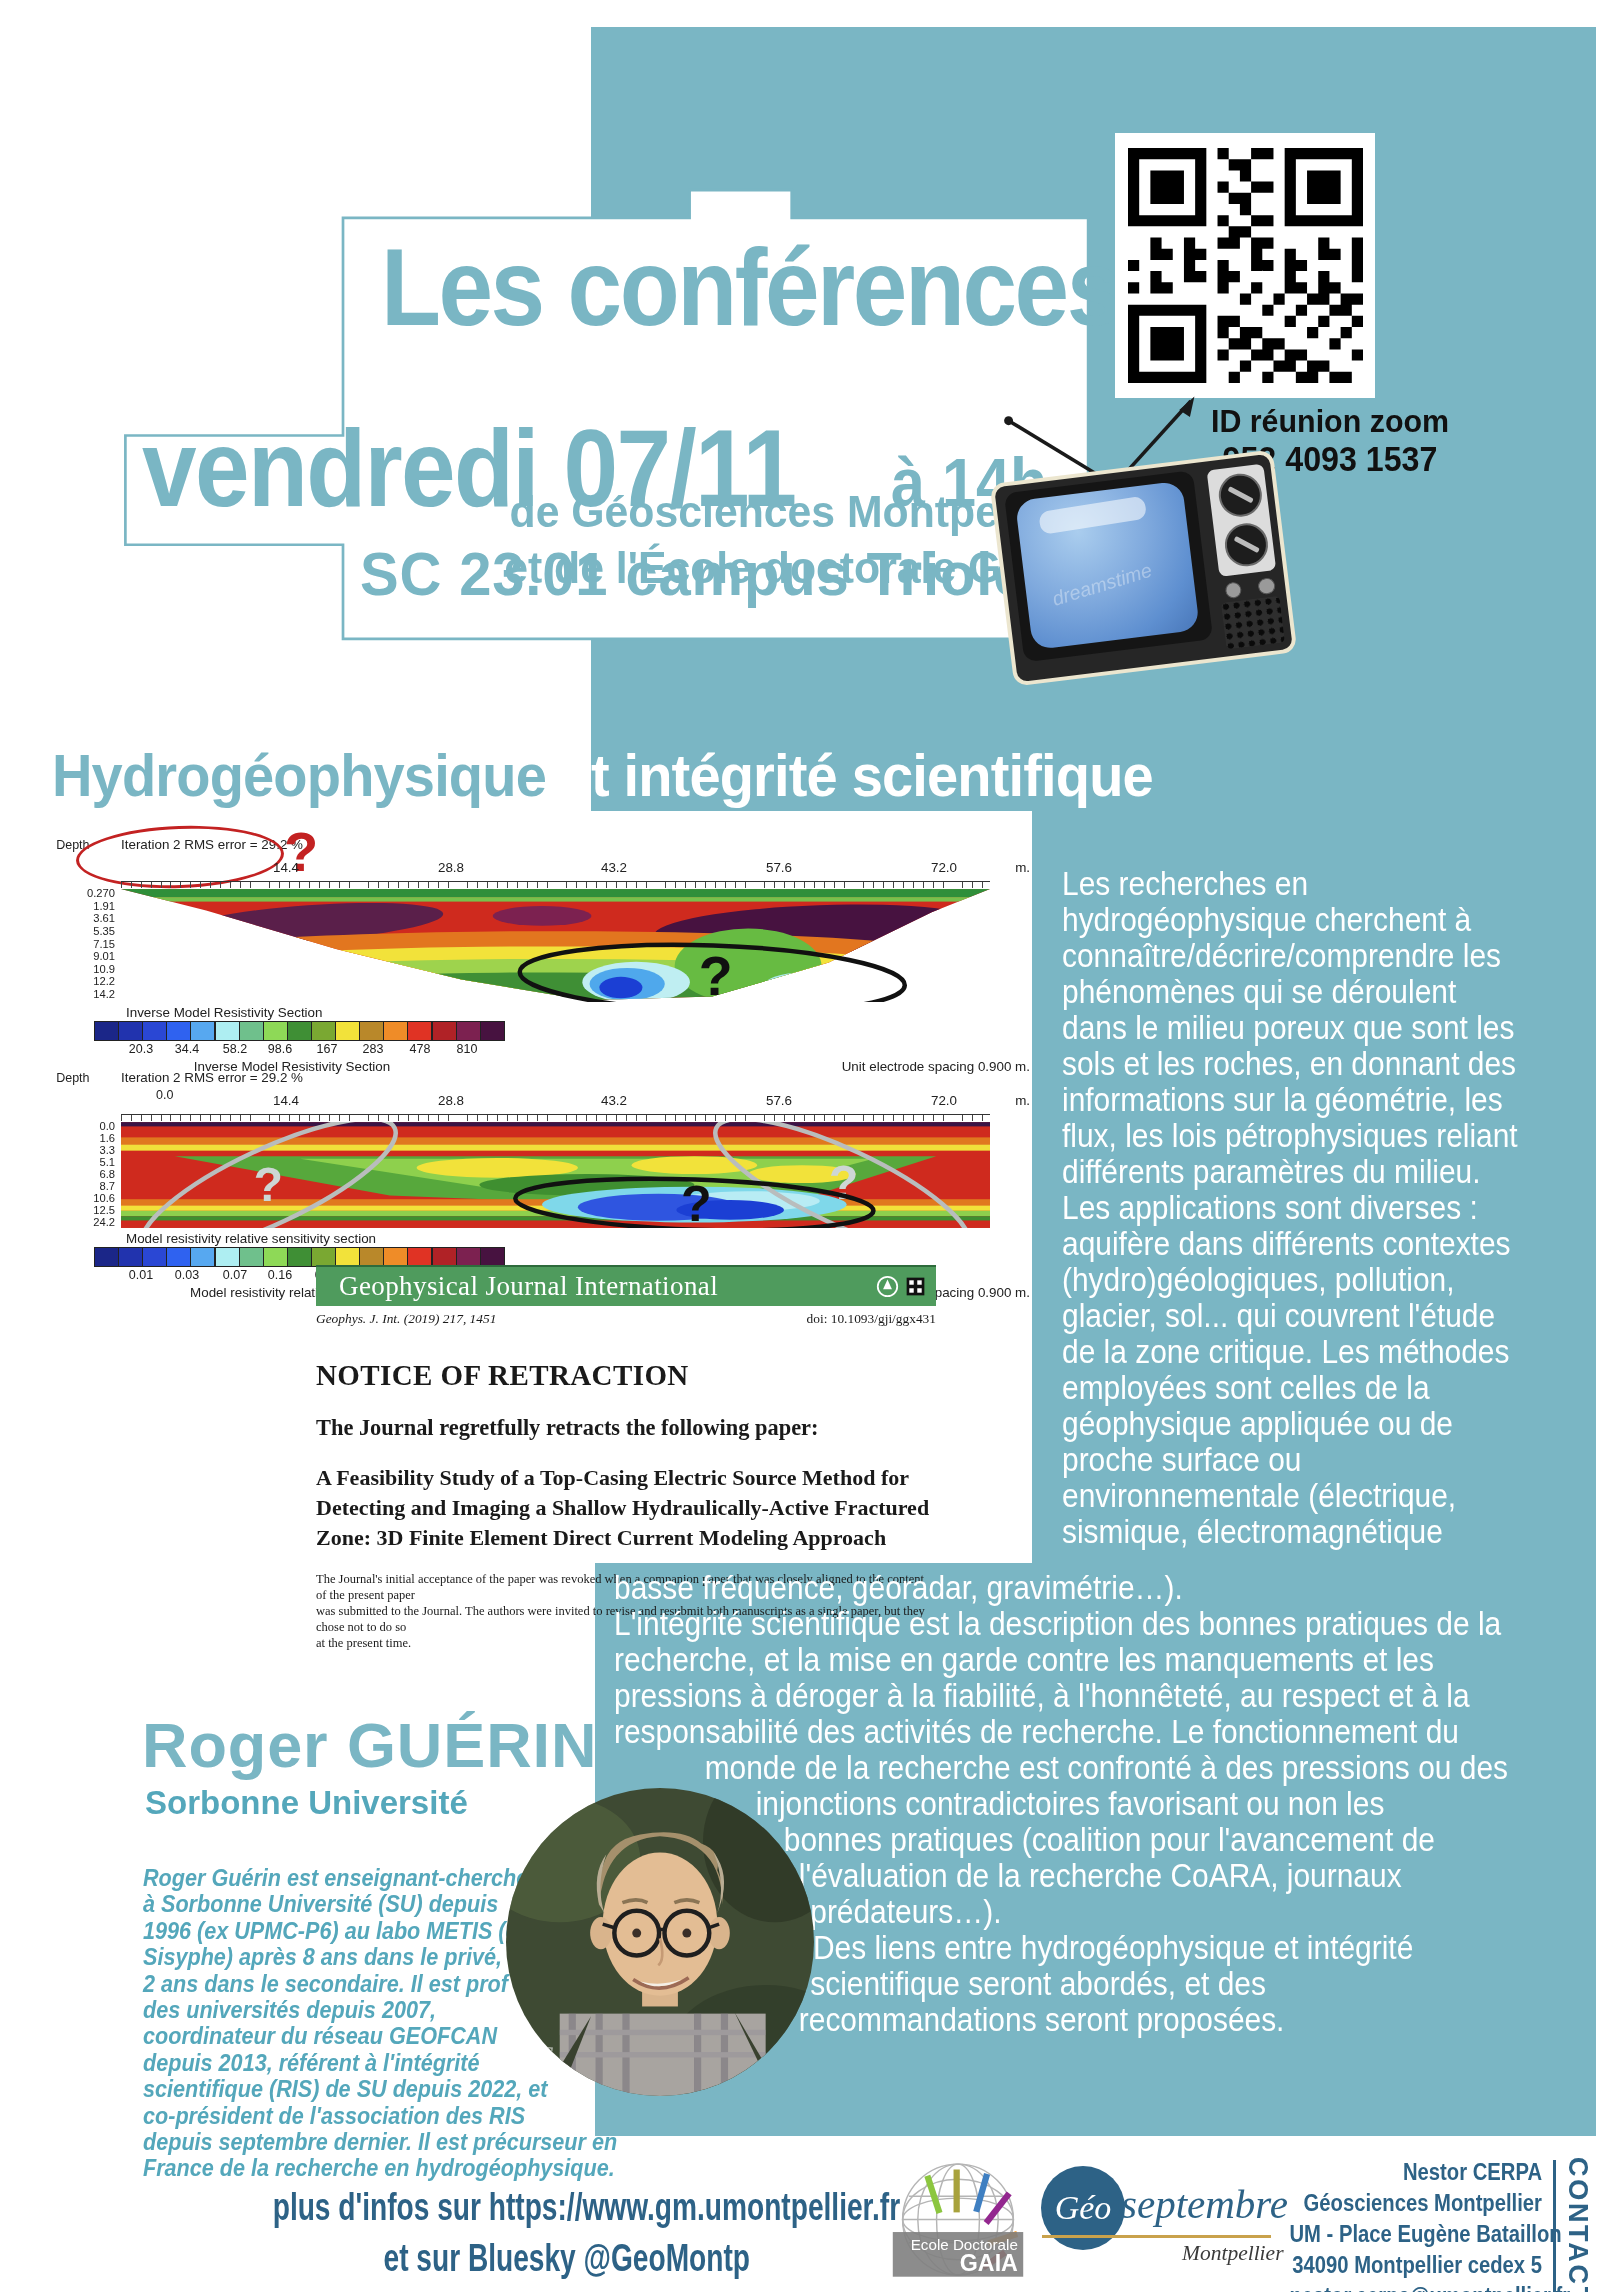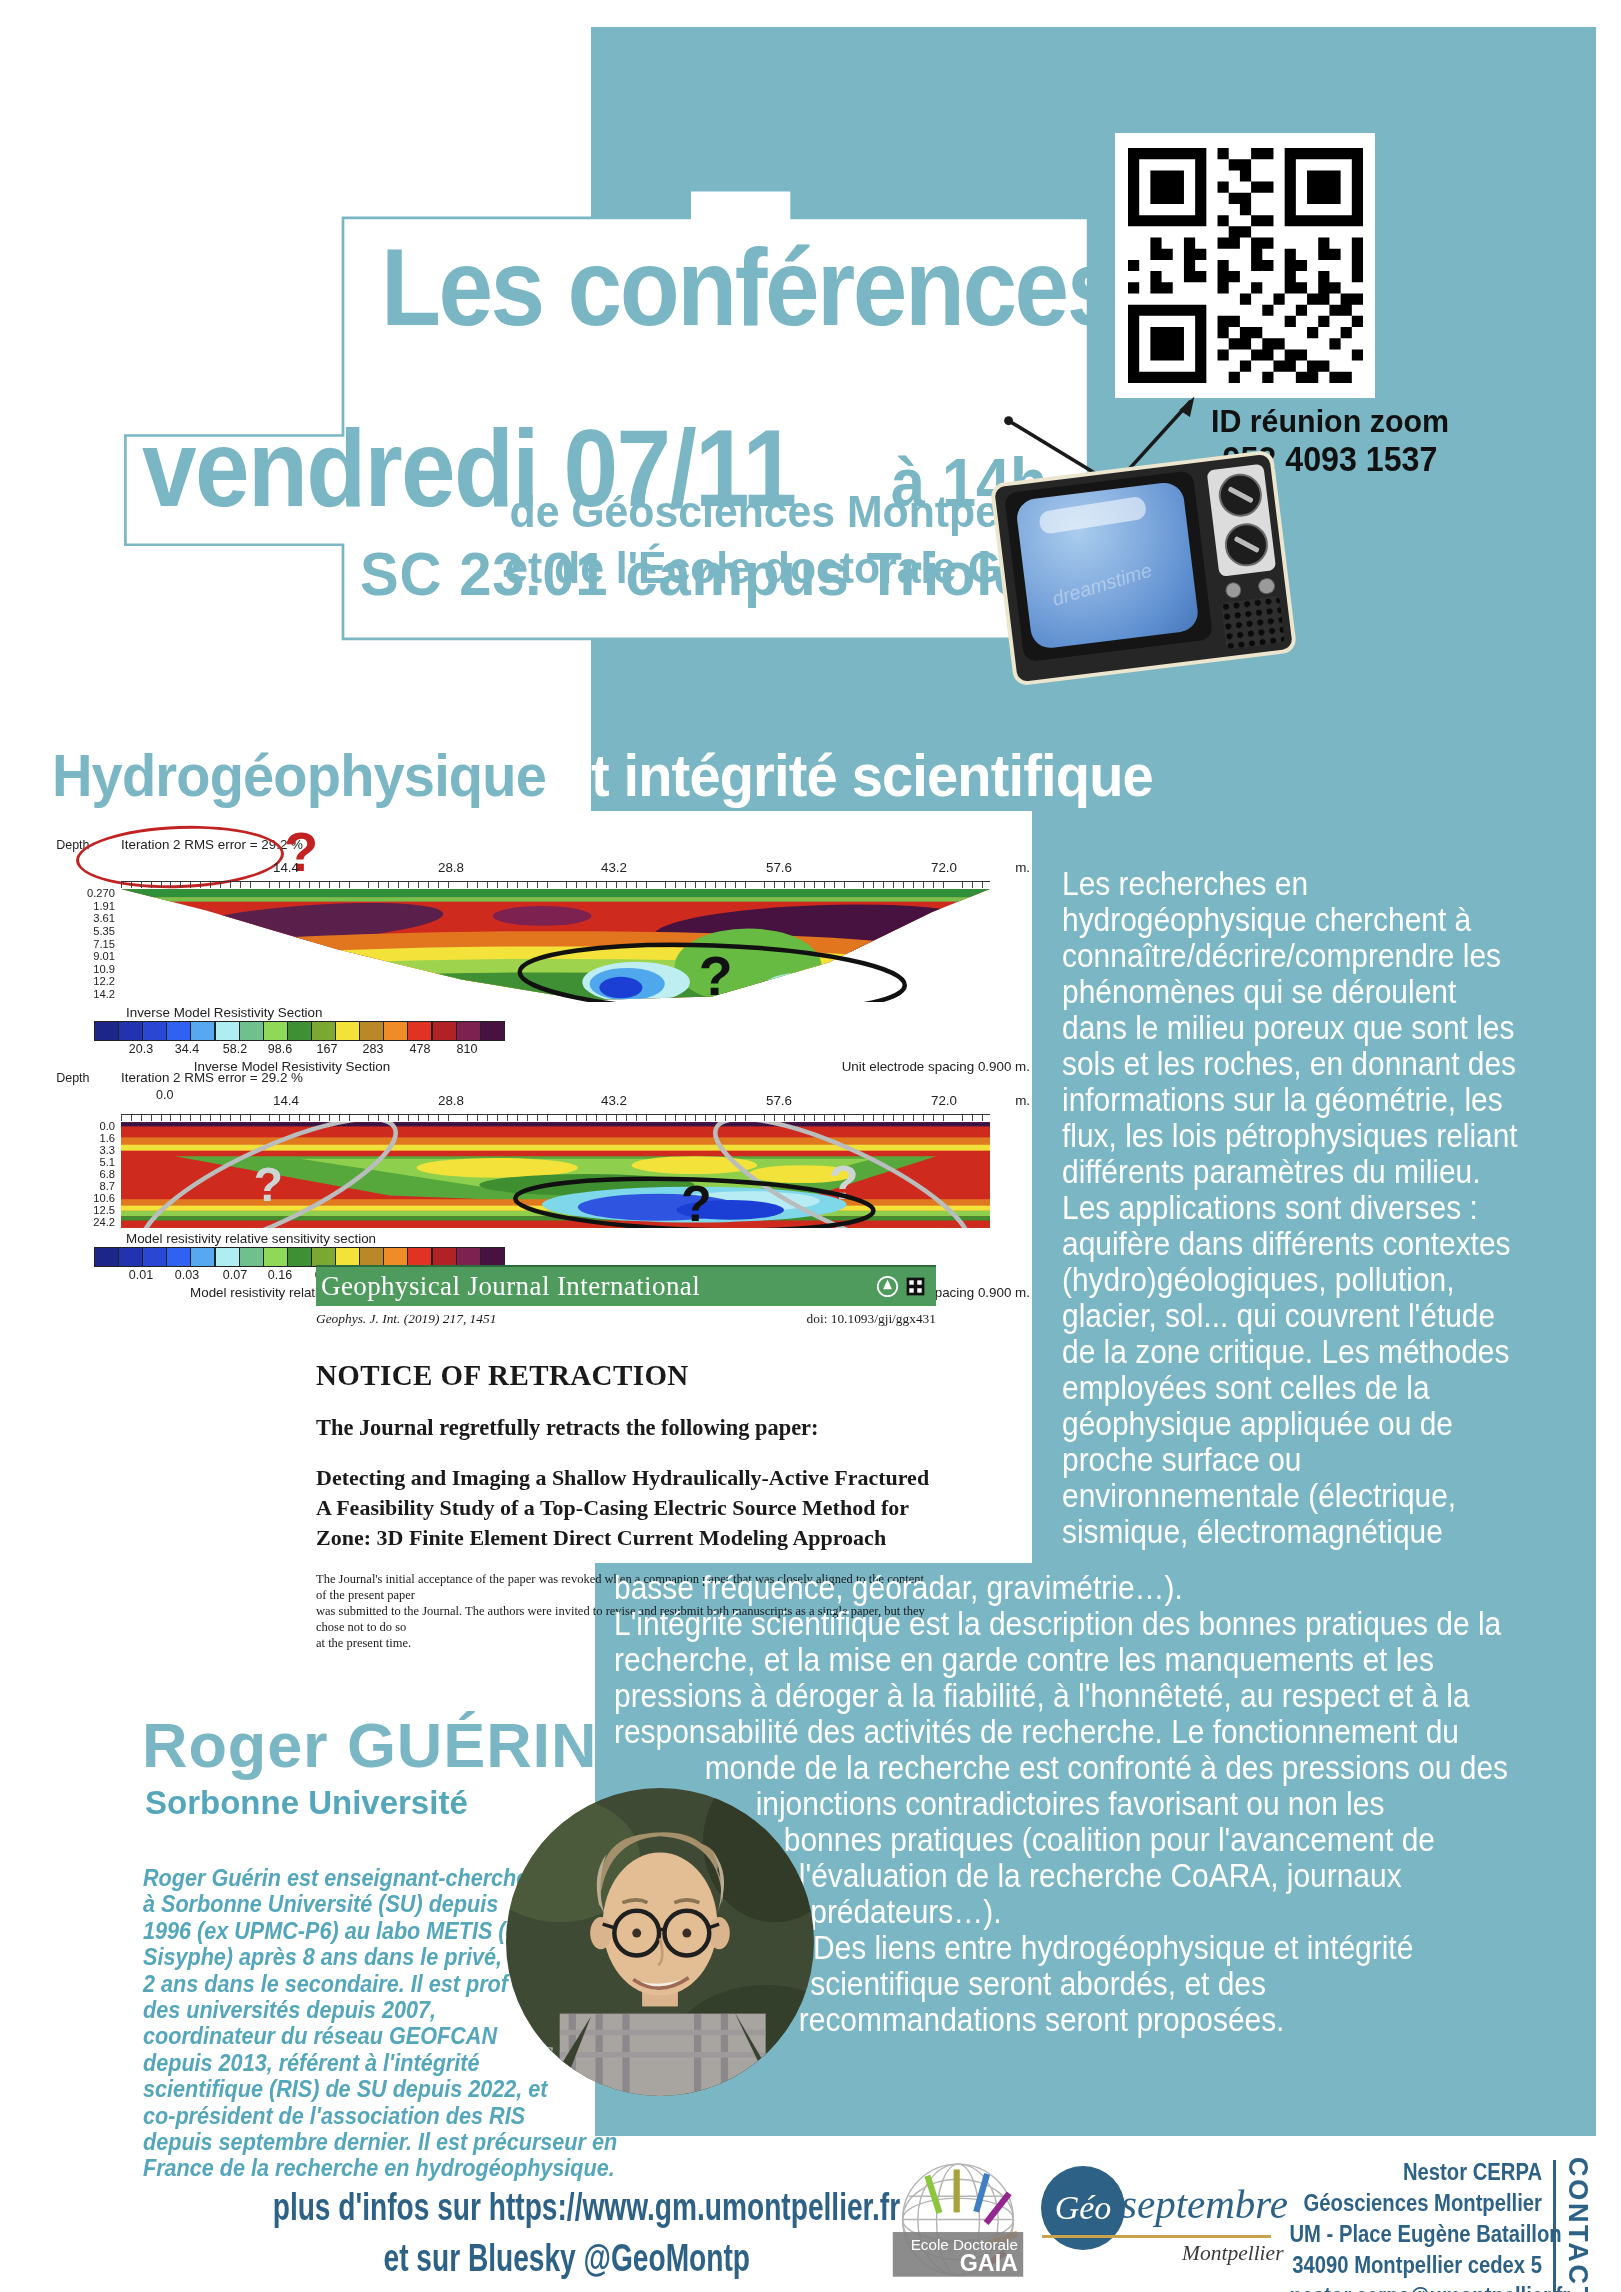--- a/index.html
+++ b/index.html
@@ -85,21 +85,21 @@
   .fig .cnums .tk:nth-of-type(5){left:233px;} .fig .cnums .tk:nth-of-type(6){left:279px;}
   .fig .cnums .tk:nth-of-type(7){left:326px;} .fig .cnums .tk:nth-of-type(8){left:373px;}
   .fig .lab-bot{position:absolute;left:45px;width:396px;text-align:center;font-size:13.4px;}
   .fig .enote{position:absolute;right:0;font-size:13.4px;}
   .redmark{position:absolute;border:3.6px solid var(--red);border-radius:50%;}
   .redq{position:absolute;color:var(--red);font-weight:700;}
   
   .doc{left:316px;top:1265px;width:620px;font-family:"Liberation Serif",serif;color:#1a1a1a;}
   .doc .banner{position:relative;width:100%;height:39px;background:var(--green);border-top:2.7px solid #2e6b3c;
     color:#fff;display:flex;align-items:center;}
-  .doc .banner .jt{font-size:27px;padding-left:5px;letter-spacing:0.4px;flex:1;white-space:nowrap;}
+  .doc .banner .jt{font-size:27px;padding-left:23px;letter-spacing:0.4px;flex:1;white-space:nowrap;}
   .doc .banner .blogos{display:flex;gap:5.4px;padding-right:9px;}
   .doc .ref{display:flex;justify-content:space-between;font-size:13.4px;margin-top:5.4px;}
   .doc .ref .jref{font-style:italic;}
   .doc .notice{font-size:29px;font-weight:700;margin-top:32px;letter-spacing:0.4px;}
   .doc .regret{font-size:22.4px;font-weight:700;margin-top:23px;}
   .doc .ptitle{font-size:22px;font-weight:700;line-height:30px;margin-top:21.5px;}
   .doc .small{font-size:12.5px;line-height:16px;margin-top:18px;}
   
   .col-para{left:1062px;top:865px;width:537px;color:#fff;font-size:34px;line-height:36px;}
   .col-para .ln{transform:scaleX(.88);transform-origin:0 0;white-space:nowrap;}
@@ -399,22 +399,22 @@
         </svg>
       </span>
     </div>
     <div class="ref">
       <span class="jref">Geophys. J. Int. (2019) 217, 1451</span>
       <span class="jdoi">doi: 10.1093/gji/ggx431</span>
     </div>
     <div class="notice">NOTICE OF RETRACTION</div>
     <div class="regret">The Journal regretfully retracts the following paper:</div>
     <div class="ptitle">
+        <div>A Feasibility Study of a Top-Casing Electric Source Method for</div>
         <div>Detecting and Imaging a Shallow Hydraulically-Active Fractured</div>
-        <div>A Feasibility Study of a Top-Casing Electric Source Method for</div>
         <div>Zone: 3D Finite Element Direct Current Modeling Approach</div>
       </div>
     <div class="small">
         <div>The Journal's initial acceptance of the paper was revoked when a companion paper that was closely aligned to the content of the present paper</div>
         <div>was submitted to the Journal. The authors were invited to revise and resubmit both manuscripts as a single paper, but they chose not to do so</div>
         <div>at the present time.</div>
       </div>
   </div>
 
   <div class="abs wide-para hide-template">

